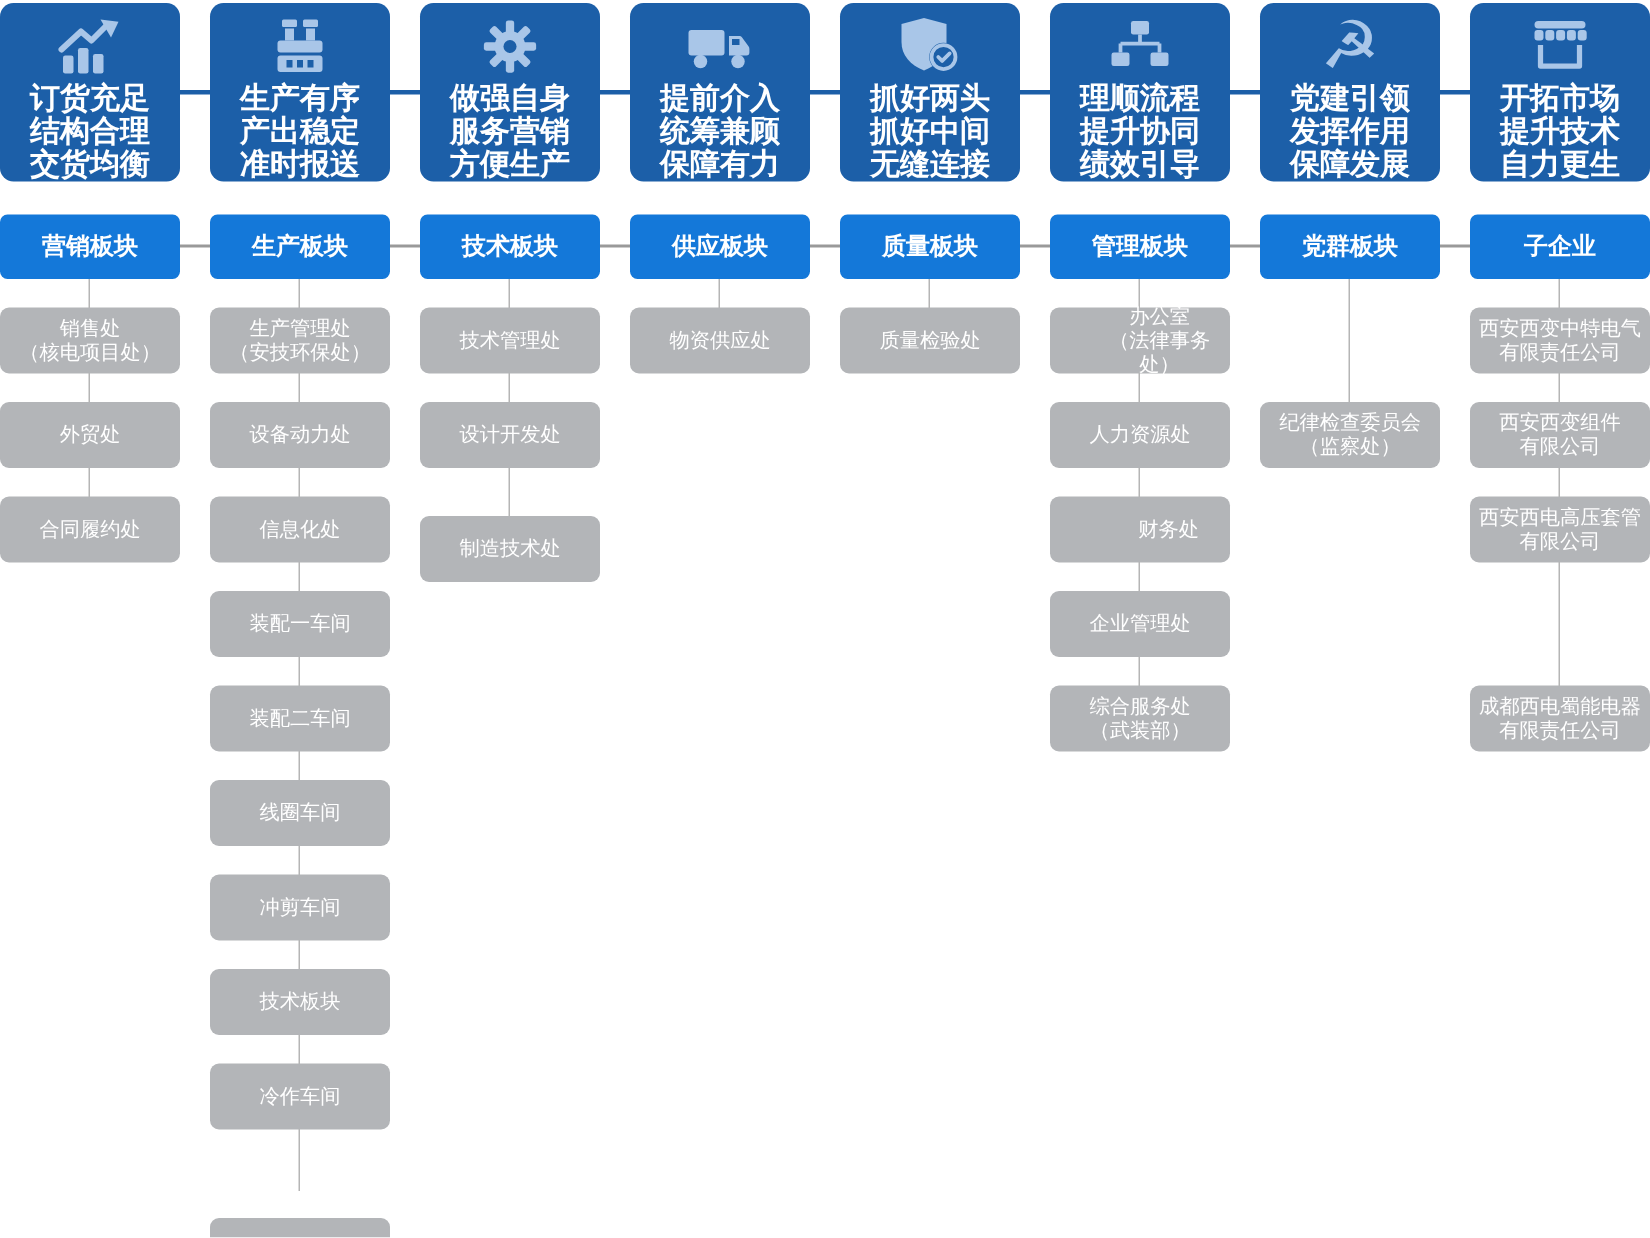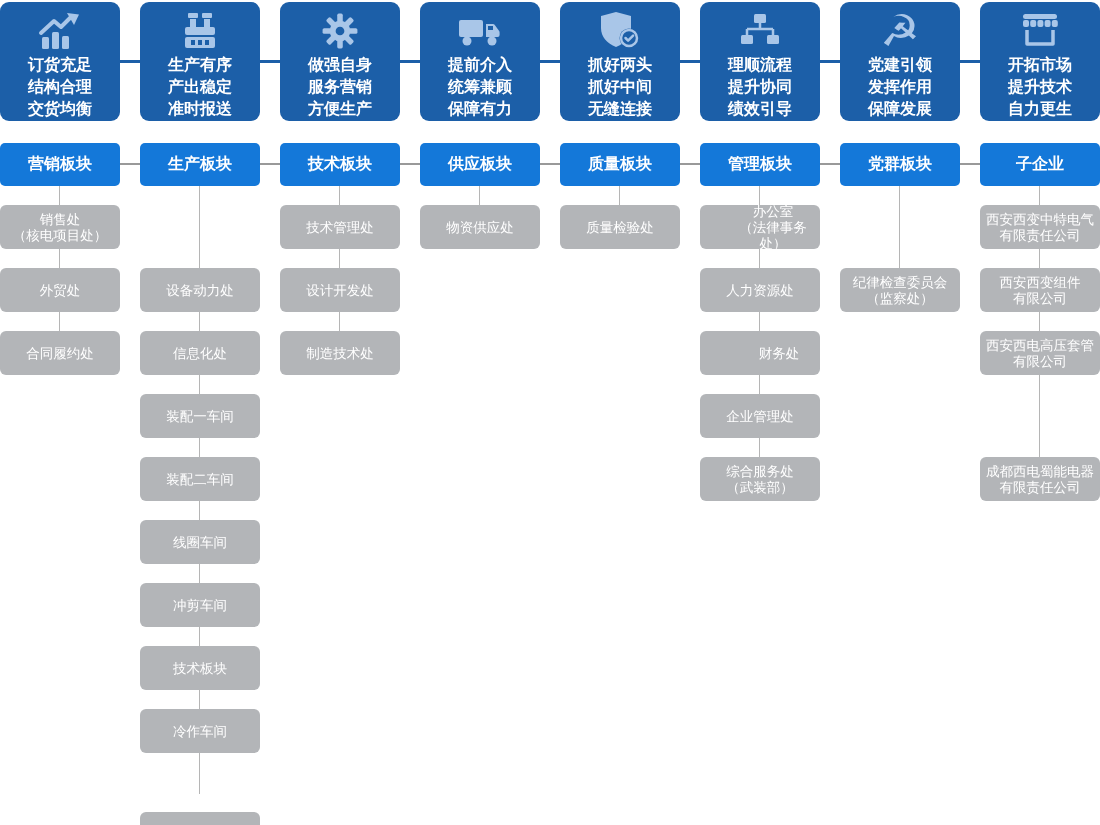--- a/index.html
+++ b/index.html
@@ -7,21 +7,21 @@
   #org-chart{position:relative;width:1100px;height:825px;background:#fff;overflow:hidden;}
   .column{position:absolute;top:0;width:120px;height:100%;}
   .header-box{
     position:absolute;left:0;top:2px;width:120px;height:119px;
     background:var(--header-blue);border-radius:9px;color:#fff;
     display:flex;flex-direction:column;align-items:center;box-sizing:border-box;
   }
   .icon-wrap{height:46px;margin-top:6px;display:flex;align-items:center;justify-content:center;color:var(--icon-blue);}
   .icon-wrap svg{display:block;}
   .hs-glyph{font-size:44px;line-height:44px;font-family:"DejaVu Sans",sans-serif;}
-  .slogan{font-size:16px;font-weight:bold;line-height:22px;text-align:right;white-space:pre-line;}
+  .slogan{font-size:20px;font-weight:bold;line-height:22px;text-align:right;white-space:pre-line;}
   .label-box{
     position:absolute;left:0;top:143px;width:120px;height:43px;
     background:var(--label-blue);border-radius:5px;color:#fff;
     font-size:16px;font-weight:bold;display:flex;align-items:center;justify-content:center;
   }
   .dept-box{
     position:absolute;left:0;width:120px;height:44px;
     background:var(--dept-gray);border-radius:6px;color:#fff;
     font-size:13.5px;line-height:16px;display:flex;align-items:center;justify-content:center;
     text-align:center;white-space:pre-line;padding:0 2px;box-sizing:border-box;
@@ -74,20 +74,22 @@
             <rect x="13" y="29" width="4" height="5" style="fill:var(--header-blue)"></rect>
             <rect x="20" y="29" width="4" height="5" style="fill:var(--header-blue)"></rect>
             <rect x="27" y="29" width="4" height="5" style="fill:var(--header-blue)"></rect>
           </svg>
         </div>
         <div class="slogan">生产有序
 产出稳定
 准时报送</div>
       </div>
       <div class="label-box">生产板块</div>
+      <div class="dept-box" style="top: 205px;">生产管理处
+（安技环保处）</div>
       <div class="dept-box" style="top: 268px;">设备动力处</div>
       <div class="dept-box" style="top: 331px;">信息化处</div>
       <div class="dept-box" style="top: 394px;">装配一车间</div>
       <div class="dept-box" style="top: 457px;">装配二车间</div>
       <div class="dept-box" style="top: 520px;">线圈车间</div>
       <div class="dept-box" style="top: 583px;">冲剪车间</div>
       <div class="dept-box" style="top: 646px;">技术板块</div>
       <div class="dept-box" style="top: 709px;">冷作车间</div>
       <div class="dept-box" style="top: 812px;">产品试验中心</div>
     </div>
@@ -110,21 +112,21 @@
             <circle cx="24" cy="24" r="5.5" style="fill:var(--header-blue)"></circle>
           </svg>
         </div>
         <div class="slogan">做强自身
 服务营销
 方便生产</div>
       </div>
       <div class="label-box">技术板块</div>
       <div class="dept-box" style="top: 205px;">技术管理处</div>
       <div class="dept-box" style="top: 268px;">设计开发处</div>
-      <div class="dept-box" style="top: 331px;">制造技术处</div>
+      <div class="dept-box" style="top: 344px;">制造技术处</div>
     </div>
     <div class="connector-header" style="left: 540px;"></div>
     <div class="connector-label" style="left: 540px;"></div>
     <div class="v-line" style="left: 479px; height: 41px;"></div>
     <div class="column" style="left: 420px;">
       <div class="header-box">
         <div class="icon-wrap">
           <svg width="46" height="38" viewBox="0 0 46 38" fill="currentColor">
             <rect x="2" y="8" width="24" height="17" rx="2"></rect>
             <path d="M29 12 h7 a2 2 0 0 1 1.6 0.8 l4.4 6 a3 3 0 0 1 0.6 1.8 V23 a2 2 0 0 1 -2 2 H29 Z"></path>

